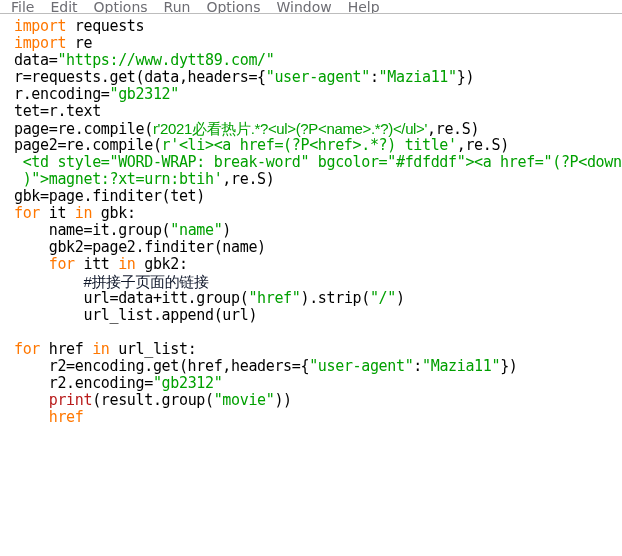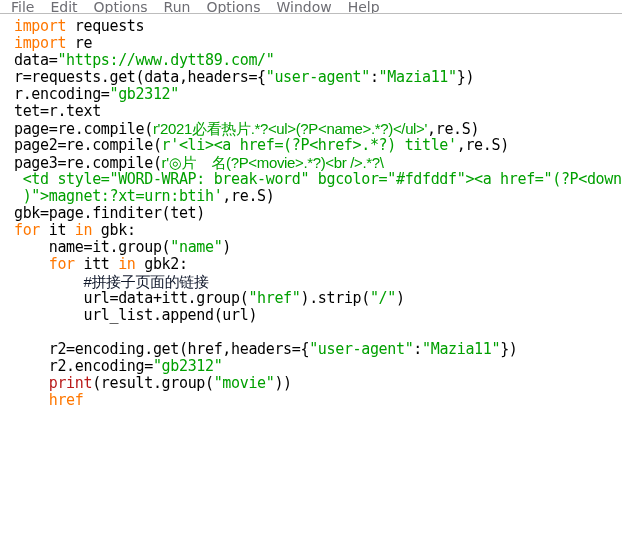--- a/index.html
+++ b/index.html
@@ -82,28 +82,29 @@
 
 <div id="codearea">
     <div class="code-line"><span class="t-kw">import</span><span class="t-plain"> requests</span></div>
     <div class="code-line"><span class="t-kw">import</span><span class="t-plain"> re</span></div>
     <div class="code-line"><span class="t-plain">data=</span><span class="t-str">"https://www.dytt89.com/"</span></div>
     <div class="code-line"><span class="t-plain">r=requests.get(data,headers={</span><span class="t-str">"user-agent"</span><span class="t-plain">:</span><span class="t-str">"Mazia11"</span><span class="t-plain">})</span></div>
     <div class="code-line"><span class="t-plain">r.encoding=</span><span class="t-str">"gb2312"</span></div>
     <div class="code-line"><span class="t-plain">tet=r.text</span></div>
     <div class="code-line"><span class="t-plain">page=re.compile(</span><span class="t-str cjk">r'2021必看热片.*?&lt;ul&gt;(?P&lt;name&gt;.*?)&lt;/ul&gt;'</span><span class="t-plain">,re.S)</span></div>
     <div class="code-line"><span class="t-plain">page2=re.compile(</span><span class="t-str">r'&lt;li&gt;&lt;a href=(?P&lt;href&gt;.*?) title'</span><span class="t-plain">,re.S)</span></div>
-    <div class="code-line"><span class="t-plain">page3=re.compile(</span><span class="t-str cjk">r'◎片    名(?P&lt;movie&gt;.*?)&lt;br /&gt;.*?\</span></div>
     <div class="code-line"><span class="t-str"> &lt;td style="WORD-WRAP: break-word" bgcolor="#fdfddf"&gt;&lt;a href="(?P&lt;down</span></div>
     <div class="code-line"><span class="t-str"> )"&gt;magnet:?xt=urn:btih'</span><span class="t-plain">,re.S)</span></div>
     <div class="code-line"><span class="t-plain">gbk=page.finditer(tet)</span></div>
     <div class="code-line"><span class="t-kw">for</span><span class="t-plain"> it </span><span class="t-kw">in</span><span class="t-plain"> gbk:</span></div>
     <div class="code-line"><span class="t-plain">    name=it.group(</span><span class="t-str">"name"</span><span class="t-plain">)</span></div>
+    <div class="code-line"><span class="t-plain">    gbk2=page2.finditer(name)</span></div>
     <div class="code-line"><span class="t-plain">    </span><span class="t-kw">for</span><span class="t-plain"> itt </span><span class="t-kw">in</span><span class="t-plain"> gbk2:</span></div>
     <div class="code-line"><span class="t-plain">        </span><span class="t-cmt cjk">#拼接子页面的链接</span></div>
     <div class="code-line"><span class="t-plain">        url=data+itt.group(</span><span class="t-str">"href"</span><span class="t-plain">).strip(</span><span class="t-str">"/"</span><span class="t-plain">)</span></div>
     <div class="code-line"><span class="t-plain">        url_list.append(url)</span></div>
     <div class="code-line blank">&nbsp;</div>
+    <div class="code-line"><span class="t-kw">for</span><span class="t-plain"> href </span><span class="t-kw">in</span><span class="t-plain"> url_list:</span></div>
     <div class="code-line"><span class="t-plain">    r2=encoding.get(href,headers={</span><span class="t-str">"user-agent"</span><span class="t-plain">:</span><span class="t-str">"Mazia11"</span><span class="t-plain">})</span></div>
     <div class="code-line"><span class="t-plain">    r2.encoding=</span><span class="t-str">"gb2312"</span></div>
     <div class="code-line"><span class="t-plain">    </span><span class="t-bi">print</span><span class="t-plain">(result.group(</span><span class="t-str">"movie"</span><span class="t-plain">))</span></div>
     <div class="code-line"><span class="t-plain">    </span><span class="t-kw">href</span></div>
   </div>
 
 </body></html>

